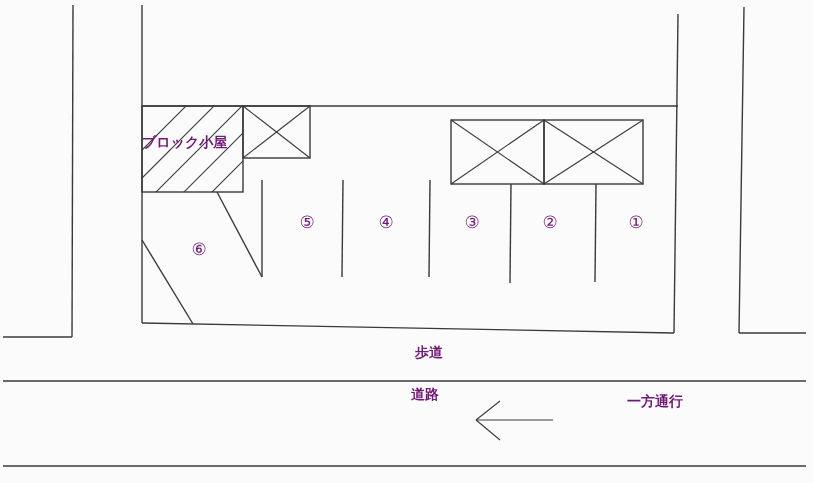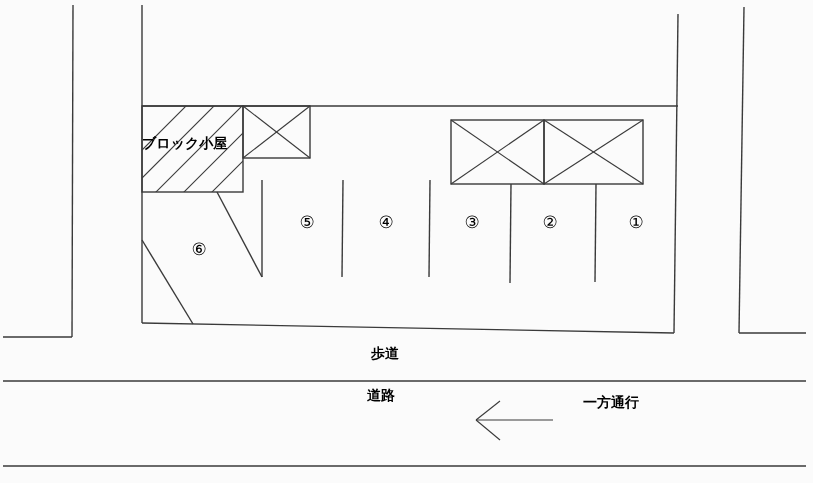--- a/index.html
+++ b/index.html
@@ -2,27 +2,27 @@
 <html><head>
 <meta charset="utf-8">
 <style>
   html, body { margin: 0; padding: 0; background: #ffffff; }
   body { width: 813px; height: 483px; overflow: hidden; position: relative; }
   #canvas { position: absolute; left: 0; top: 0; width: 813px; height: 483px; background: #fbfbfb; }
   .ln { stroke: #3a3a3a; stroke-width: 1.4; fill: none; }
   .ln-thin { stroke: #3a3a3a; stroke-width: 1.1; fill: none; }
   .label {
     position: absolute;
-    font-family: Liberation Sans, sans-serif;
-    color: #000000;
+    font-family: Liberation Serif, serif;
+    color: #701a75;
     white-space: nowrap;
     line-height: 1;
   }
   .num { font-size: 17px; transform: translate(-50%, -50%); }
-  .txt { font-size: 14px; font-weight: bold; transform: translate(-50%, -50%); }
+  .txt { font-size: 14px; font-weight: bold; transform: translate(-50%, -50%); margin-left: 44px; }
   .hut { font-size: 14px; font-weight: bold; background: rgba(251,251,251,0.0); }
 </style>
 </head>
 <body>
 
 <div id="canvas">
   <svg width="813" height="483" viewBox="0 0 813 483">
     <defs>
       <clipPath id="hutClip">
         <rect x="142" y="106" width="101" height="86"></rect>

